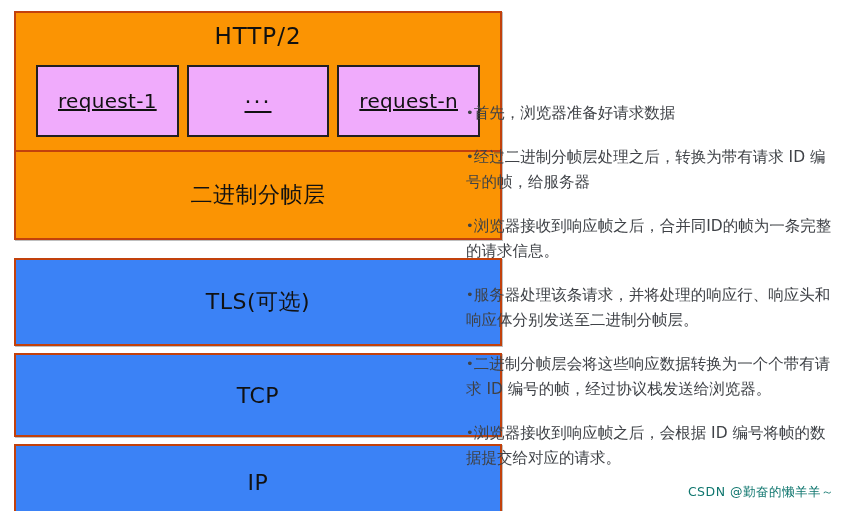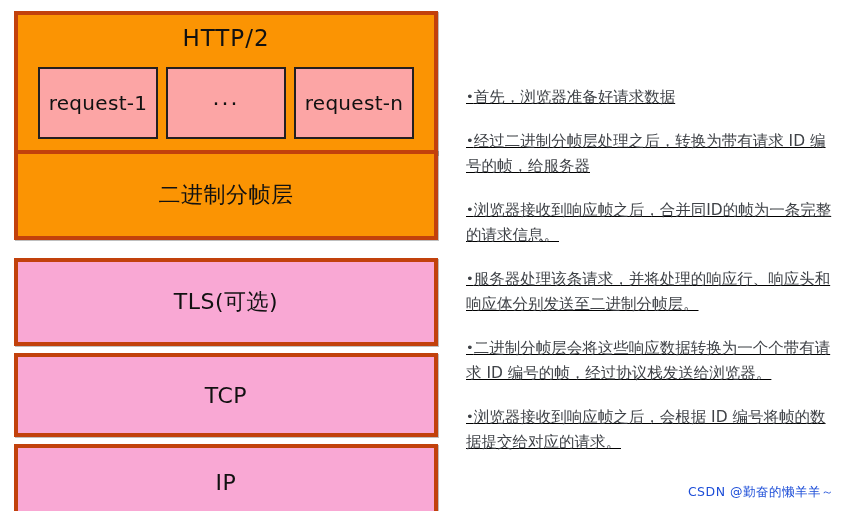--- a/index.html
+++ b/index.html
@@ -20,30 +20,30 @@
     position: absolute;
     left: 14px;
     top: 11px;
     width: 424px;
     height: 498px;
   }
 
   .layer {
     position: absolute;
     left: 0;
-    width: 424px;
+    width: 488px;
     box-sizing: border-box;
-    border: 4px solid #c2410c;
+    border: 2px solid #c2410c;
     display: flex;
     align-items: center;
     justify-content: center;
     box-shadow: 1px 1px 0 rgba(0,0,0,0.25);
   }
   .layer.orange { background: #fb9403; }
-  .layer.blue   { background: #f9a8d4; }
+  .layer.blue   { background: #3b82f6; }
 
   .layer-label {
     font-family: "DejaVu Sans", "Liberation Sans", sans-serif;
     font-size: 22px;
     color: #111111;
     letter-spacing: 0.5px;
     white-space: nowrap;
   }
 
   
@@ -68,43 +68,43 @@
     left: 20px;
     right: 20px;
     height: 72px;
     display: flex;
     gap: 8px;
   }
   .request-box {
     flex: 1 1 0;
     box-sizing: border-box;
     border: 2px solid #231f20;
-    background: #fca5a5;
+    background: #f0abfc;
     display: flex;
     align-items: center;
     justify-content: center;
     font-size: 20px;
     color: #111111;
     letter-spacing: 0.3px;
     white-space: nowrap;
+    text-decoration: underline;
   }
   .request-box.ellipsis { font-size: 22px; letter-spacing: 2px; }
 
   #layer-binary { top: 139px; height: 90px; }
   #layer-tls    { top: 247px; height: 88px; }
   #layer-tcp    { top: 342px; height: 84px; }
   #layer-ip     { top: 433px; height: 76px; }
 
   
   #notes {
     position: absolute;
     left: 466px;
-    top: 84px;
+    top: 100px;
     width: 368px;
-    text-decoration: underline;
   }
   .note {
     font-family: "DejaVu Sans", "Liberation Sans", sans-serif;
     font-size: 15.5px;
     line-height: 25px;
     color: #3f4247;
     margin: 0 0 18px 0;
     text-indent: 0;
     word-break: break-all;
   }
@@ -113,21 +113,21 @@
     vertical-align: 1px;
   }
 
   #watermark {
     position: absolute;
     left: 466px;
     top: 484px;
     width: 368px;
     text-align: right;
     font-size: 12.5px;
-    color: #1d4ed8;
+    color: #0f766e;
     letter-spacing: 0.5px;
     white-space: nowrap;
   }
 </style>
 </head>
 <body>
 
 <div id="diagram">
 
   <div class="layer orange" id="layer-http2">

